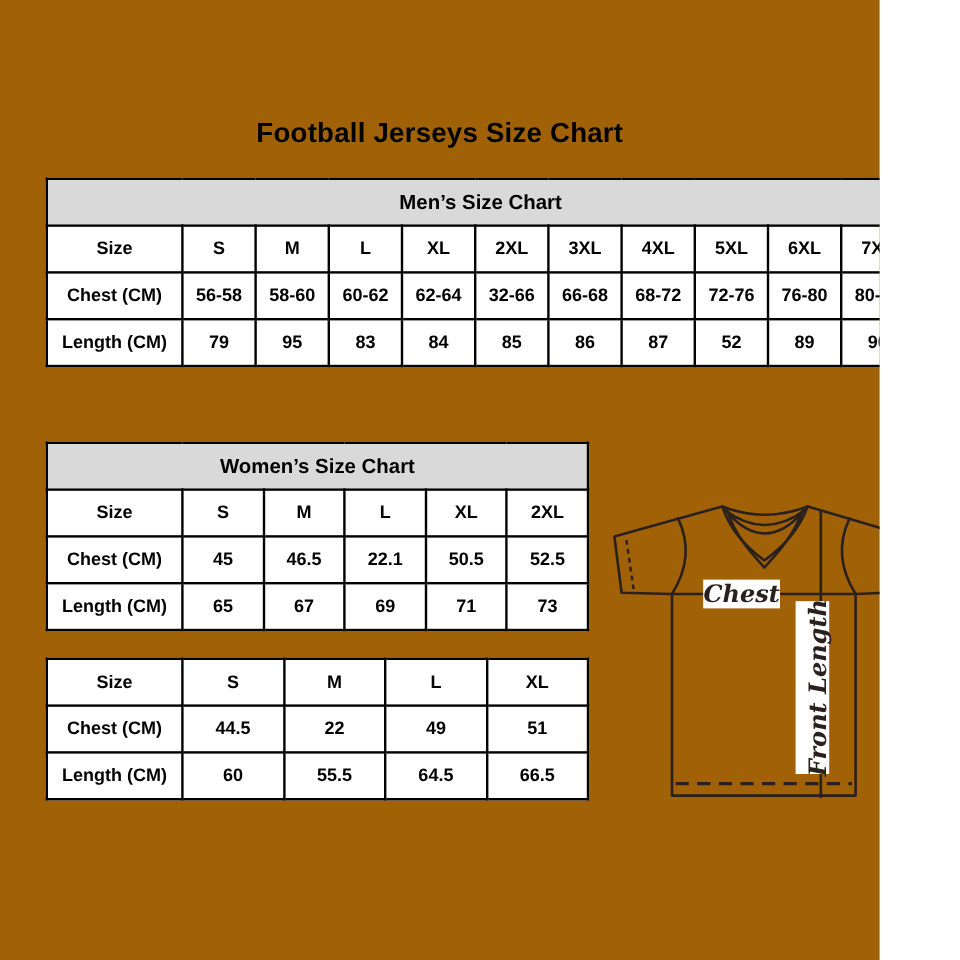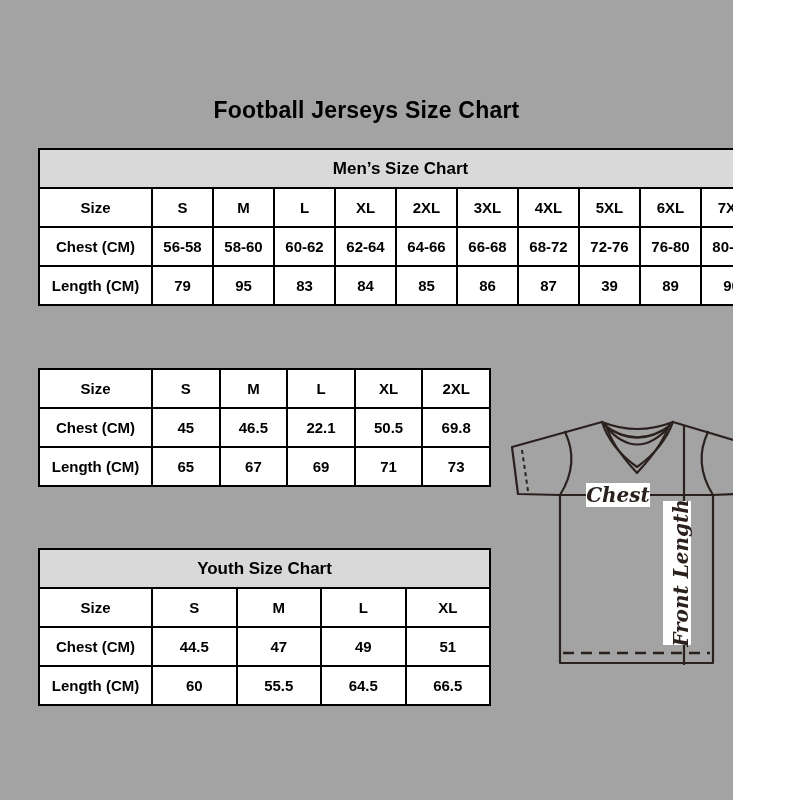--- a/index.html
+++ b/index.html
@@ -1,20 +1,20 @@
 <!DOCTYPE html>
 <html><head>
 <meta charset="utf-8">
 <style>
   html, body { margin: 0; padding: 0; background: #ffffff; }
   .canvas {
     position: relative;
     width: 733px;
     height: 800px;
-    background: #a3a3a3;
+    background: #a16207;
     font-family: "Liberation Sans", sans-serif;
     color: #000;
     overflow: hidden;
   }
   .page-title {
     position: absolute;
     top: 97px;
     left: 0;
     width: 100%;
     text-align: center;
@@ -98,68 +98,71 @@
           <td>5XL</td>
           <td>6XL</td>
           <td>7XL</td>
         </tr>
         <tr>
           <td>Chest (CM)</td>
           <td>56-58</td>
           <td>58-60</td>
           <td>60-62</td>
           <td>62-64</td>
-          <td>64-66</td>
+          <td>32-66</td>
           <td>66-68</td>
           <td>68-72</td>
           <td>72-76</td>
           <td>76-80</td>
           <td>80-84</td>
         </tr>
         <tr>
           <td>Length (CM)</td>
           <td>79</td>
           <td>95</td>
           <td>83</td>
           <td>84</td>
           <td>85</td>
           <td>86</td>
           <td>87</td>
-          <td>39</td>
+          <td>52</td>
           <td>89</td>
           <td>90</td>
         </tr>
       </tbody>
     </table>
 
   <table class="size-table" id="women-table">
       <colgroup>
         <col style="width: 113px;">
         <col>
         <col>
         <col>
         <col>
         <col>
       </colgroup>
       <tbody>
+        <tr>
+          <td colspan="6" class="table-title-cell">Women’s Size Chart</td>
+        </tr>
         <tr>
           <td>Size</td>
           <td>S</td>
           <td>M</td>
           <td>L</td>
           <td>XL</td>
           <td>2XL</td>
         </tr>
         <tr>
           <td>Chest (CM)</td>
           <td>45</td>
           <td>46.5</td>
           <td>22.1</td>
           <td>50.5</td>
-          <td>69.8</td>
+          <td>52.5</td>
         </tr>
         <tr>
           <td>Length (CM)</td>
           <td>65</td>
           <td>67</td>
           <td>69</td>
           <td>71</td>
           <td>73</td>
         </tr>
       </tbody>
@@ -168,33 +171,30 @@
   <table class="size-table" id="youth-table">
       <colgroup>
         <col style="width: 113px;">
         <col>
         <col>
         <col>
         <col>
       </colgroup>
       <tbody>
         <tr>
-          <td colspan="5" class="table-title-cell">Youth Size Chart</td>
-        </tr>
-        <tr>
           <td>Size</td>
           <td>S</td>
           <td>M</td>
           <td>L</td>
           <td>XL</td>
         </tr>
         <tr>
           <td>Chest (CM)</td>
           <td>44.5</td>
-          <td>47</td>
+          <td>22</td>
           <td>49</td>
           <td>51</td>
         </tr>
         <tr>
           <td>Length (CM)</td>
           <td>60</td>
           <td>55.5</td>
           <td>64.5</td>
           <td>66.5</td>
         </tr>

